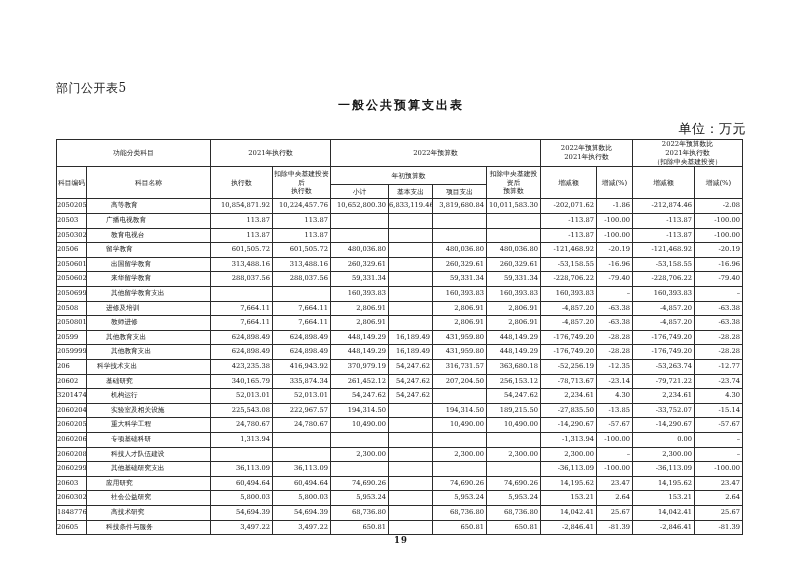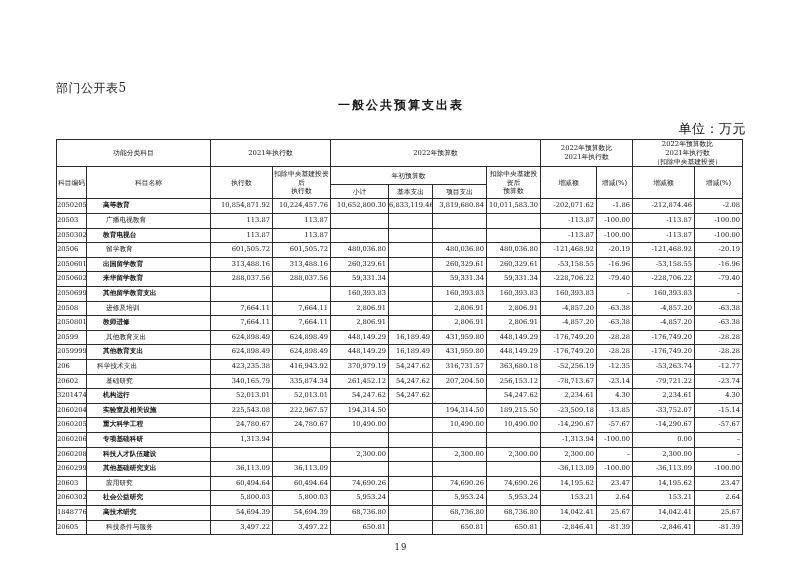--- a/index.html
+++ b/index.html
@@ -29,23 +29,23 @@
   tr.h2{height:18px;}
   tr.h3{height:14px;}
   .budget tbody td{
     font-size:6.7px;height:13.6px;line-height:13.6px;
     white-space:nowrap;vertical-align:middle;
   }
   td.cell-code{text-align:left;font-size:6.4px;letter-spacing:0;}
   td.cell-name{text-align:left;font-size:7px;}
   td.cell-name.ind0{padding-left:10px;}
   td.cell-name.ind1{padding-left:19px;}
-  td.cell-name.ind2{padding-left:16px;font-weight:bold;}
+  td.cell-name.ind2{padding-left:24px;}
   td.cell-value{text-align:right;padding-right:2px;}
-  .page-footer{font-size:8.5px;font-weight:normal;text-align:center;margin-top:7px;letter-spacing:1px;}
+  .page-footer{font-size:8.5px;font-weight:bold;text-align:center;letter-spacing:1px;}
 </style>
 </head>
 <body>
 
 <div class="sheet">
   <div class="doc-label">部门公开表5</div>
   <div class="page-title">一般公共预算支出表</div>
   <div class="unit-label">单位：万元</div>
 
   <table class="budget">
@@ -293,21 +293,21 @@
         </tr>
         <tr>
           <td class="cell-code">2060204</td>
           <td class="cell-name ind2">实验室及相关设施</td>
           <td class="cell-value">225,543.08</td>
           <td class="cell-value">222,967.57</td>
           <td class="cell-value">194,314.50</td>
           <td class="cell-value"></td>
           <td class="cell-value">194,314.50</td>
           <td class="cell-value">189,215.50</td>
-          <td class="cell-value">-23,509.18</td>
+          <td class="cell-value">-27,835.50</td>
           <td class="cell-value">-13.85</td>
           <td class="cell-value">-33,752.07</td>
           <td class="cell-value">-15.14</td>
         </tr>
         <tr>
           <td class="cell-code">2060205</td>
           <td class="cell-name ind2">重大科学工程</td>
           <td class="cell-value">24,780.67</td>
           <td class="cell-value">24,780.67</td>
           <td class="cell-value">10,490.00</td>

